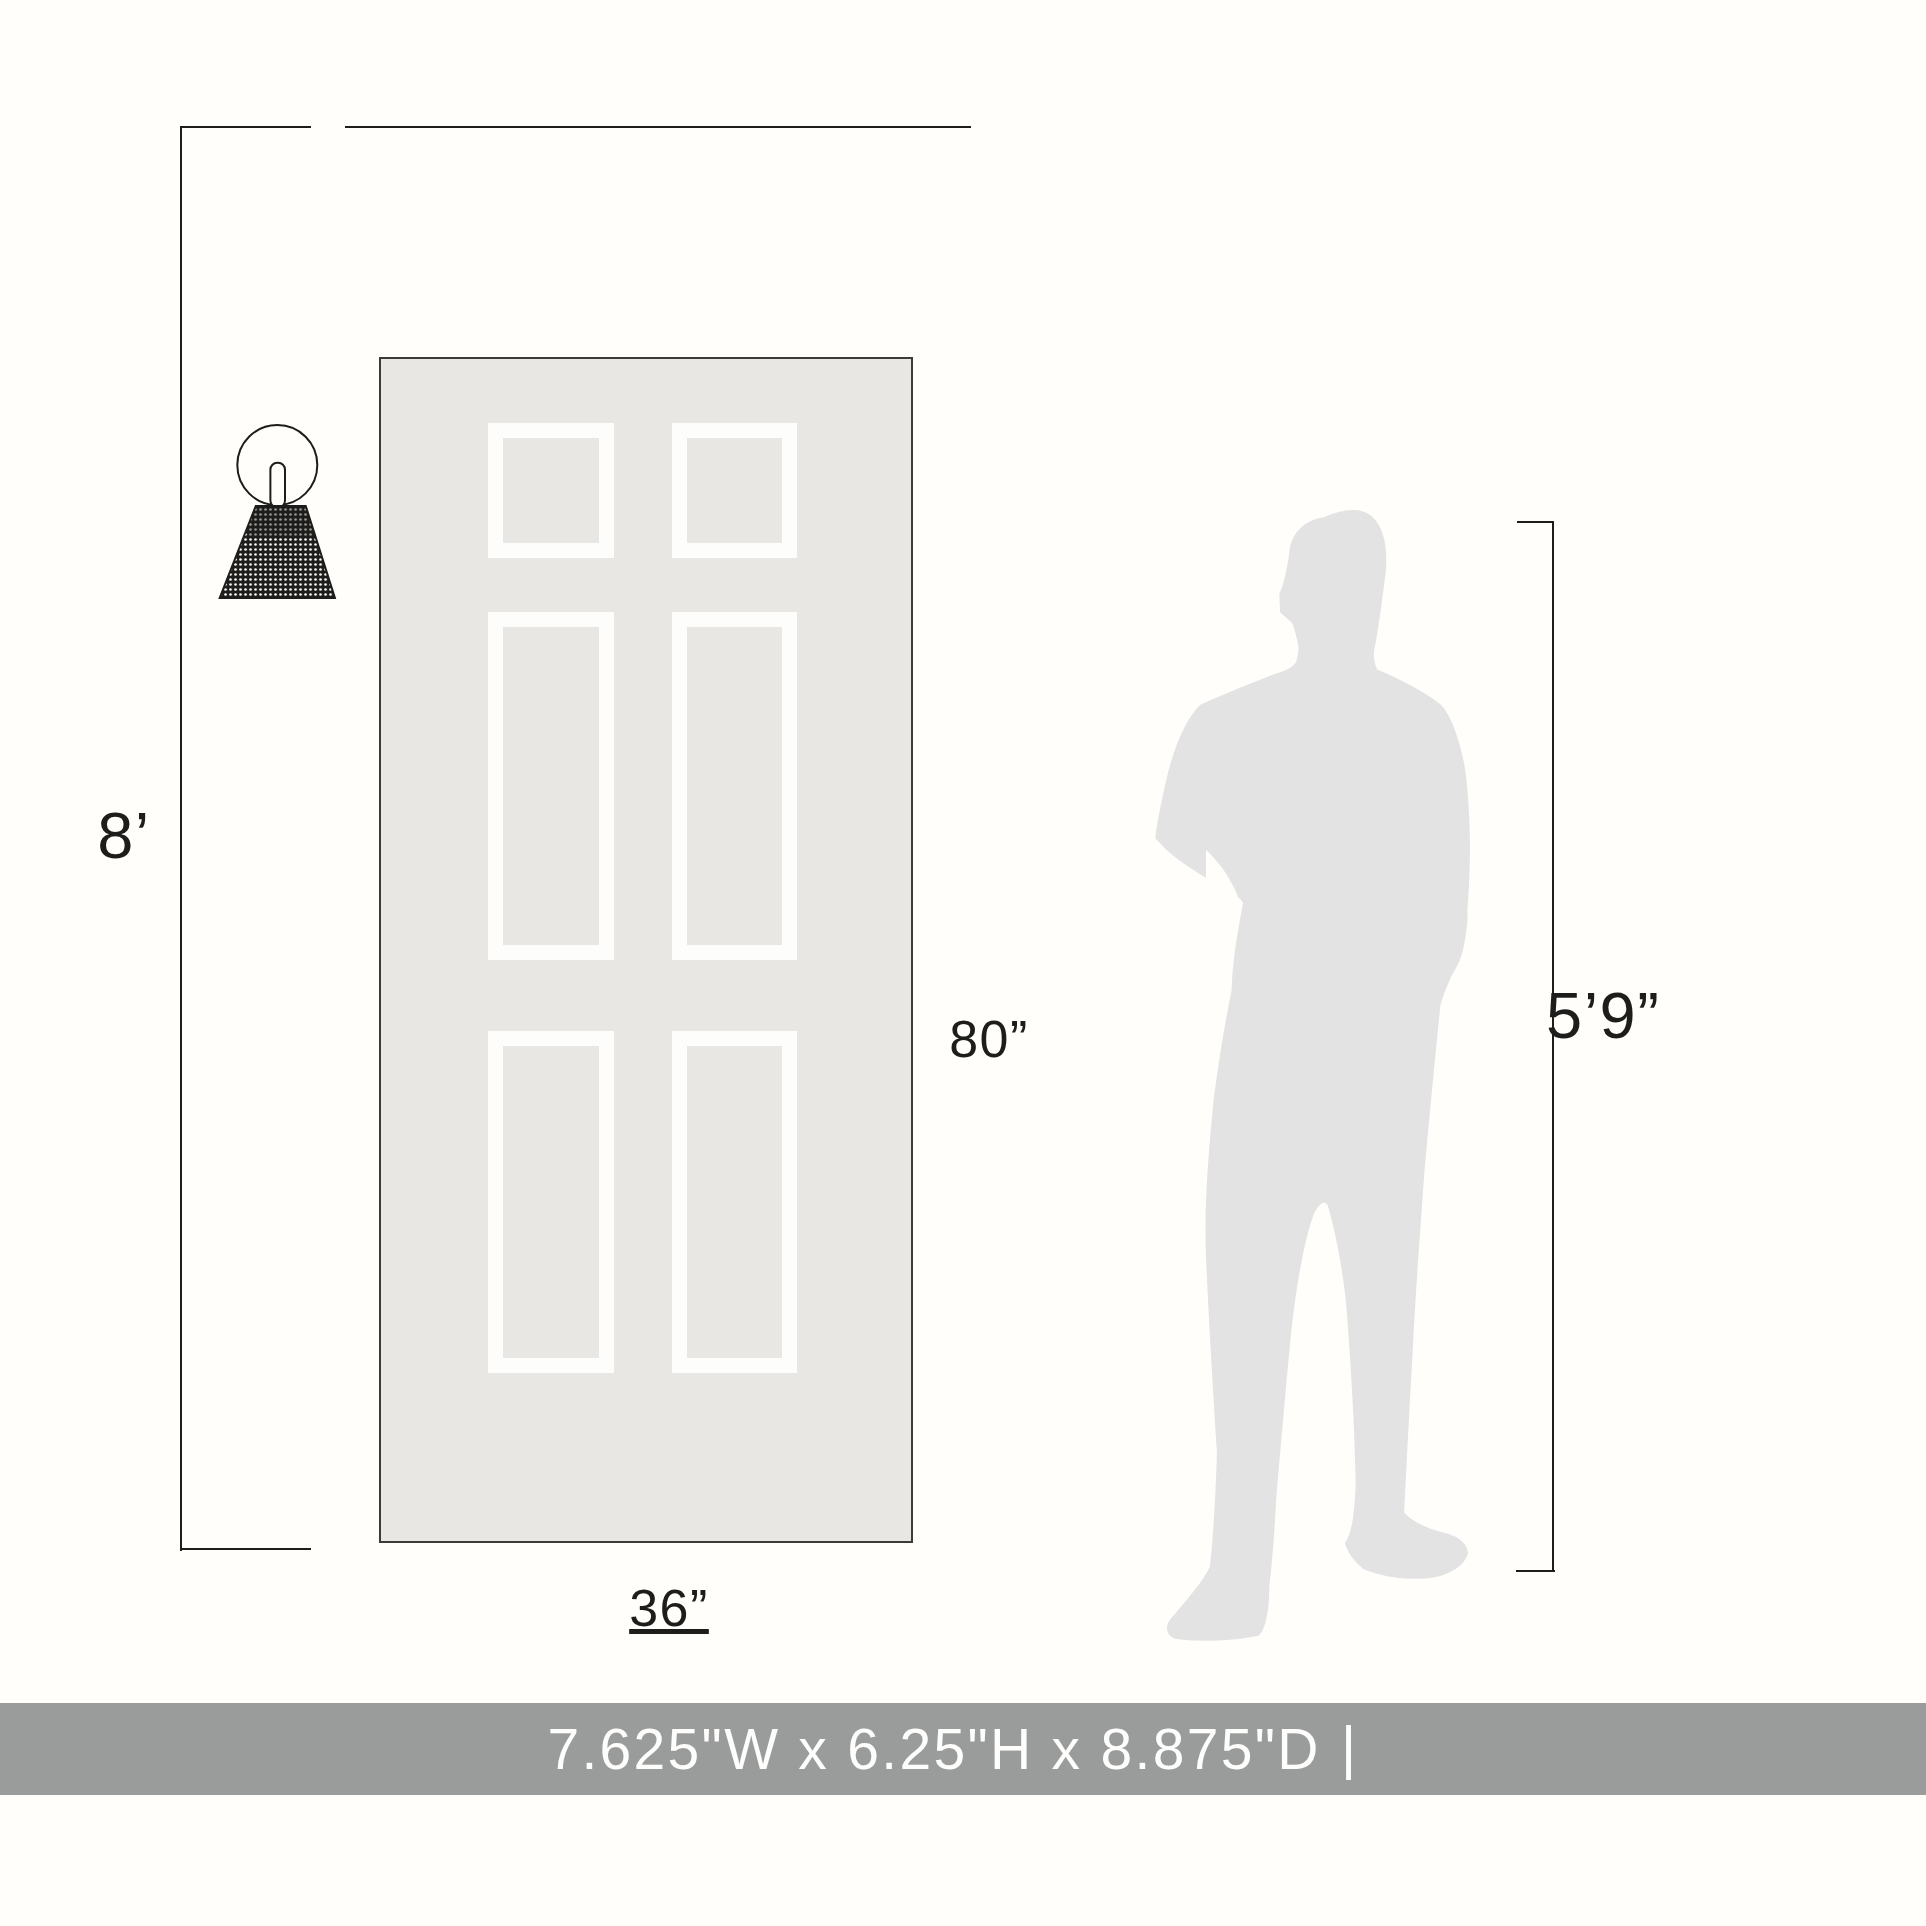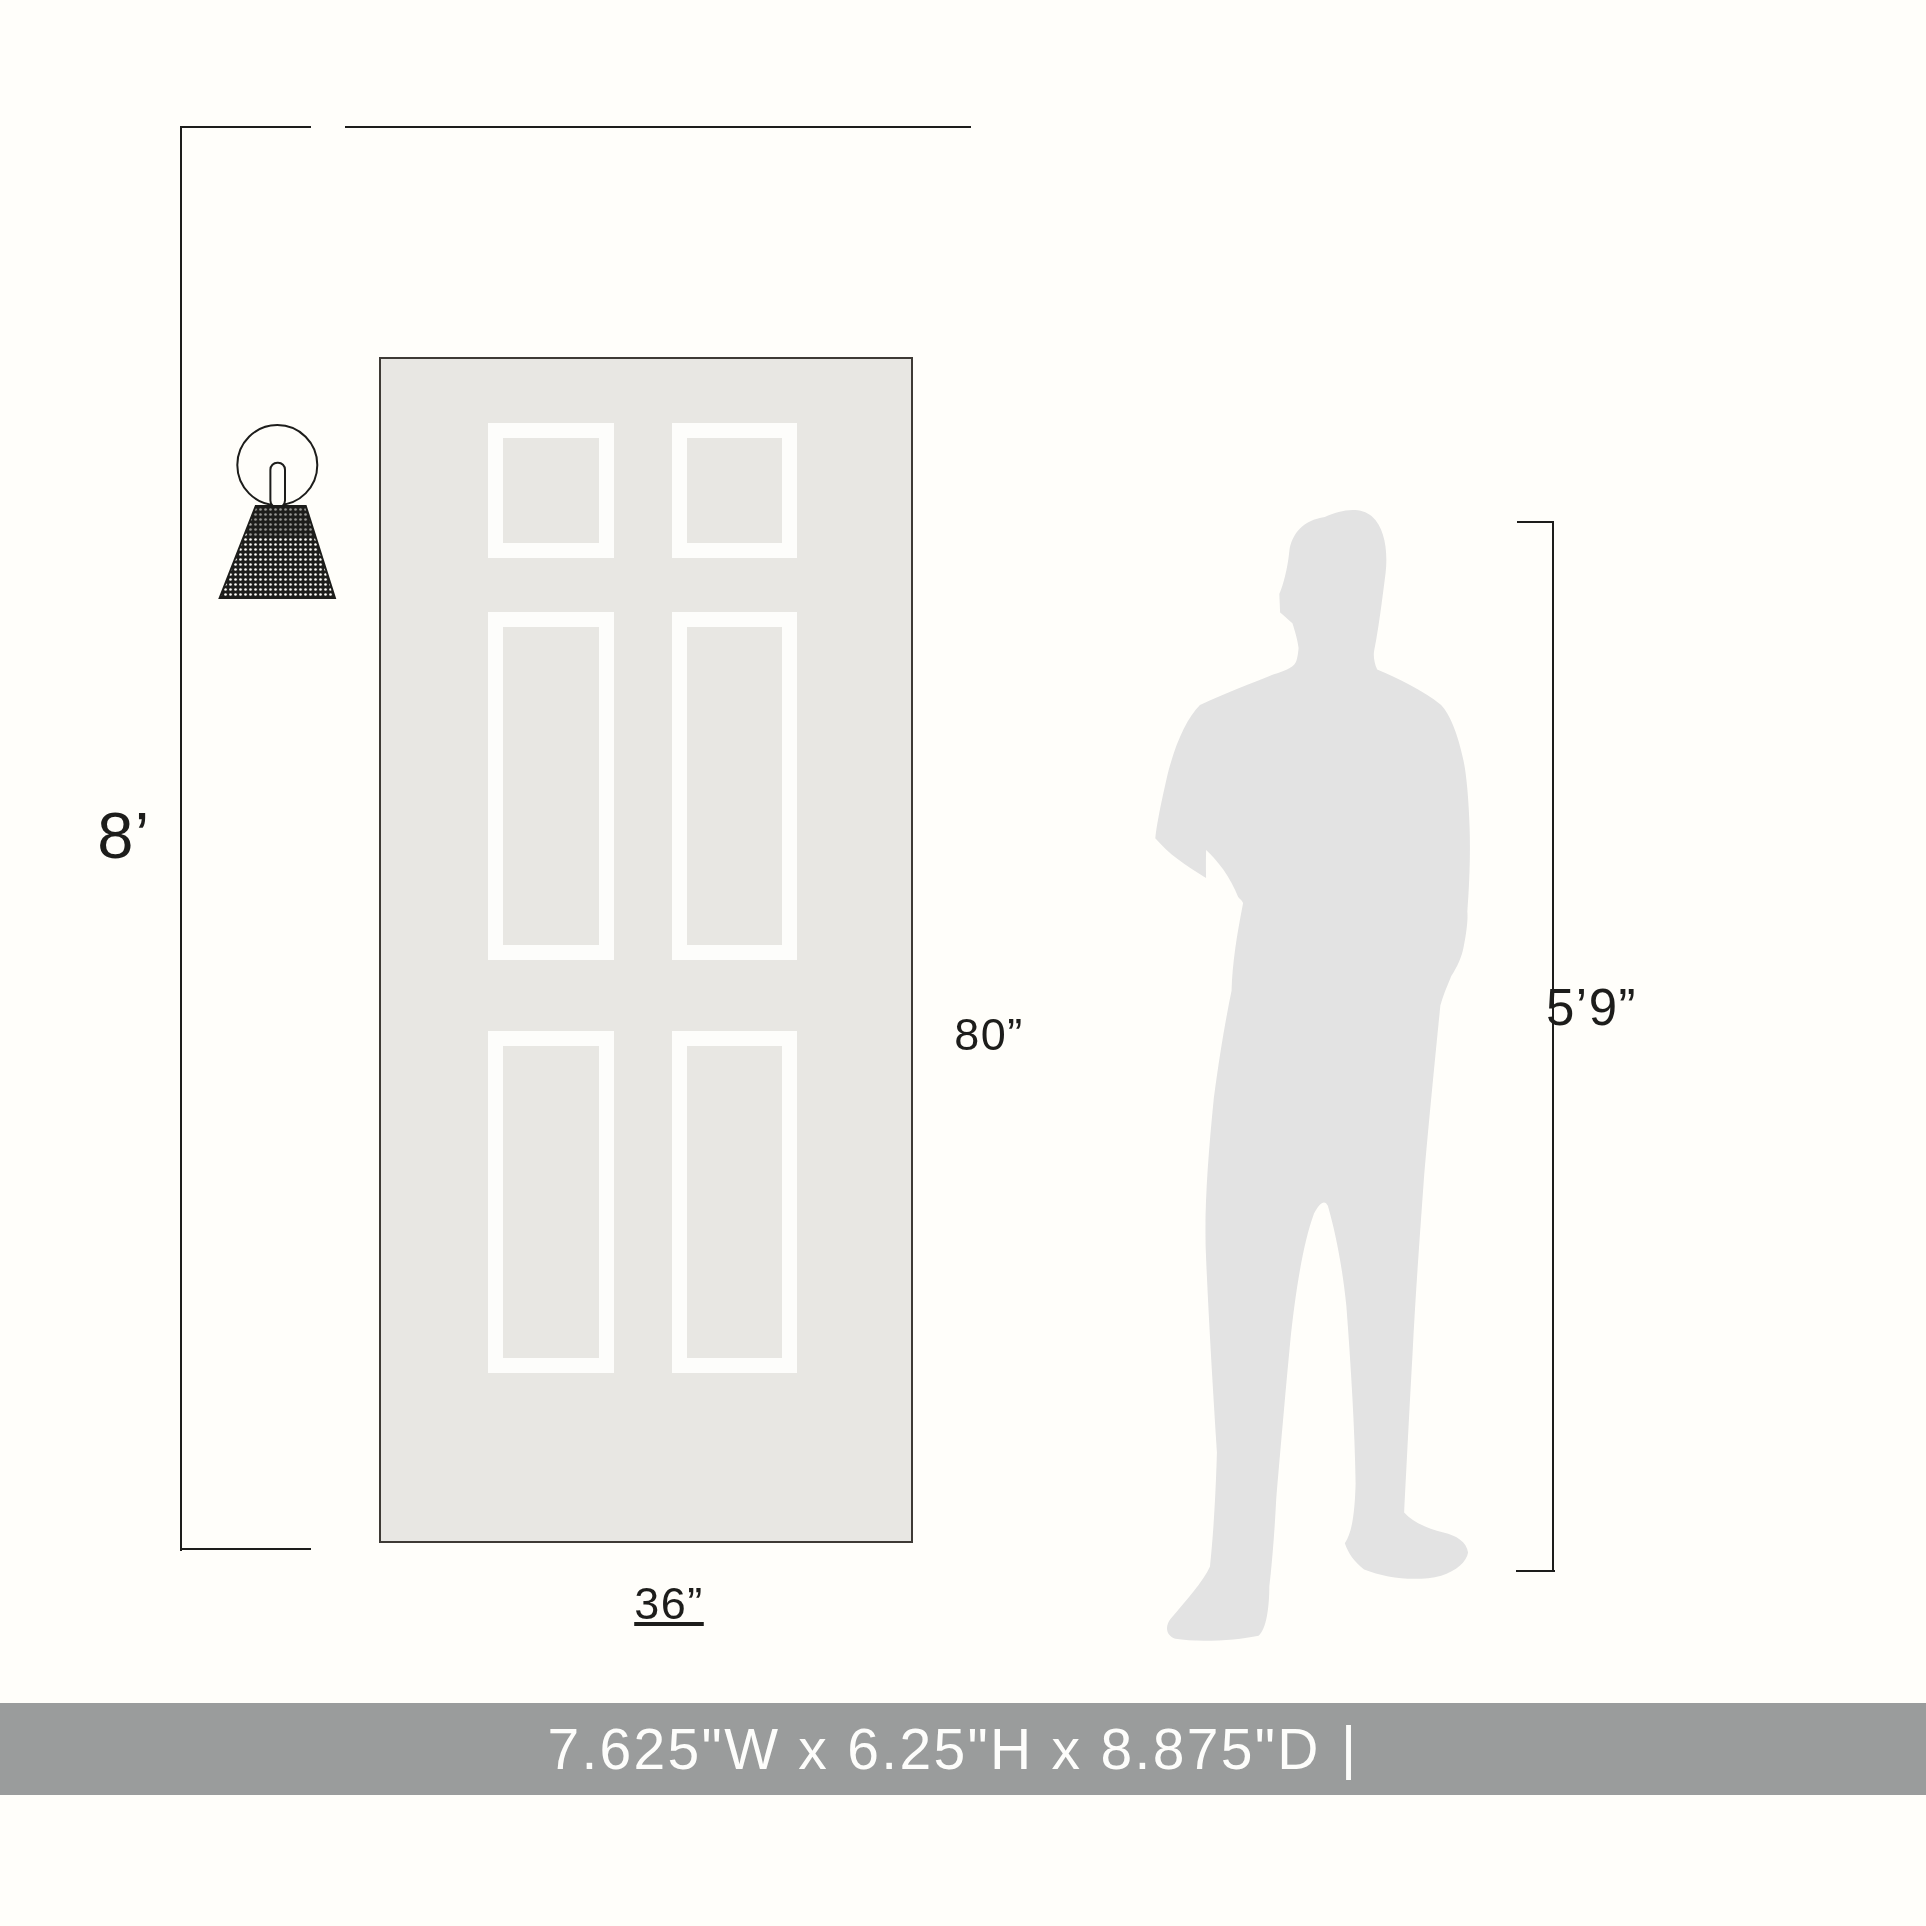--- a/index.html
+++ b/index.html
@@ -3,21 +3,21 @@
 <meta charset="utf-8">
 <style>
   html,body{margin:0;padding:0;background:#fffefa;}
   #stage{
     position:relative;width:1926px;height:1926px;background:#fffefa;overflow:hidden;
     font-family:"Liberation Sans", sans-serif;color:#1d1d1b;
   }
   .hline,.vline{position:absolute;background:#1d1d1b;}
   .dim-label{
     position:absolute;width:170px;text-align:center;
-    font-size:45px;letter-spacing:1.5px;color:#1d1d1b;white-space:nowrap;
+    font-size:52px;letter-spacing:1.5px;color:#1d1d1b;white-space:nowrap;
   }
   #door{
     position:absolute;left:379px;top:357px;width:534px;height:1186px;
     background:#e8e7e3;border:2.3px solid #3e3a35;box-sizing:border-box;
   }
   .panel{position:absolute;background:#fdfdfb;}
   .panel-inner{position:absolute;left:15.4px;top:15.4px;right:15.4px;bottom:15.4px;background:#e8e7e3;}
   #sconce{position:absolute;left:208px;top:412px;width:154px;height:200px;}
   #person{position:absolute;left:1152px;top:497px;width:324px;height:1148px;}
   #banner{
@@ -137,21 +137,21 @@
       C 101 560 93 600 89 636
       C 76 585 68 520 70 458
       Z"></path>
   </svg>
 
   <div>
     <div class="vline" style="left:1552px;top:521px;width:2.3px;height:1051px;"></div>
     <div class="hline" style="left:1517px;top:521px;width:37px;height:2.3px;"></div>
     <div class="hline" style="left:1516px;top:1570px;width:39px;height:2.3px;"></div>
   </div>
-  <div class="dim-label" style="left:1546px;top:978px;font-size:51px;text-align:left;">5’9”</div>
+  <div class="dim-label" style="left:1546px;top:978px;font-size:65px;text-align:left;">5’9”</div>
 
   <div id="banner">
     <span class="banner-text">7.625"W x 6.25"H x 8.875"D</span>
     <span class="banner-text divider">|</span>
   </div>
 
 </div>
 
 
 </body></html>

